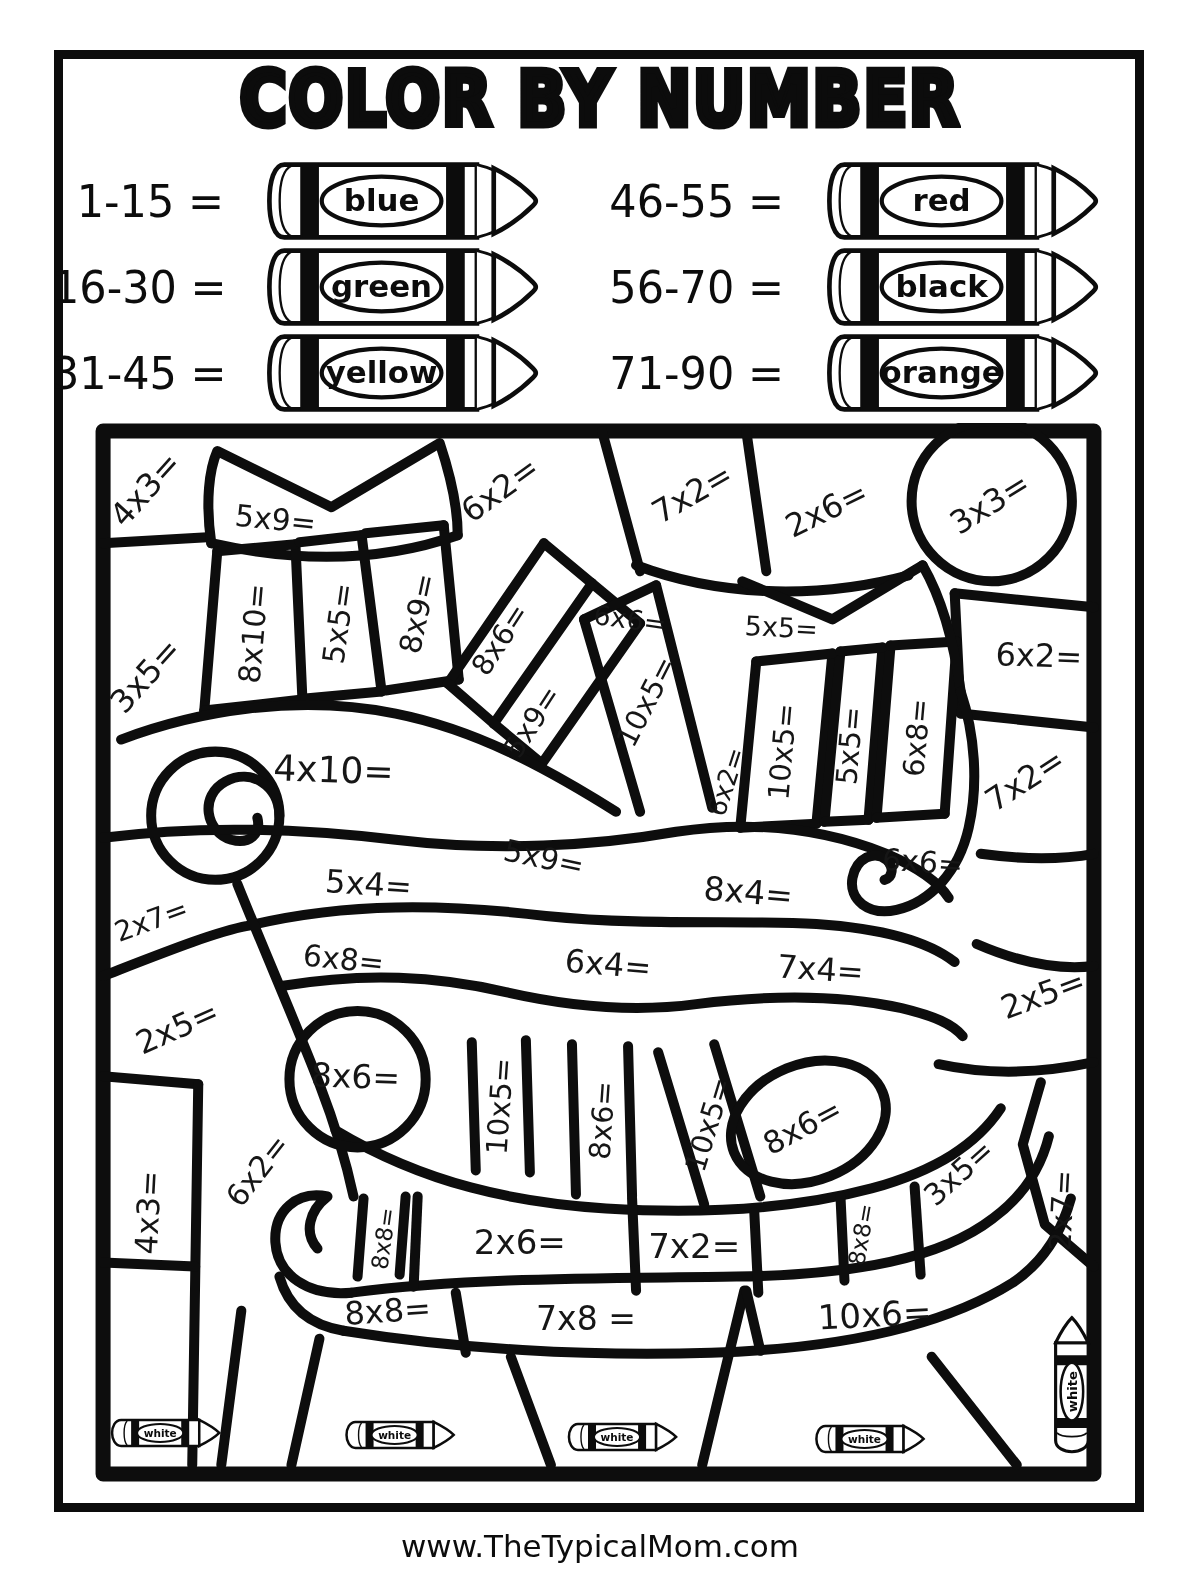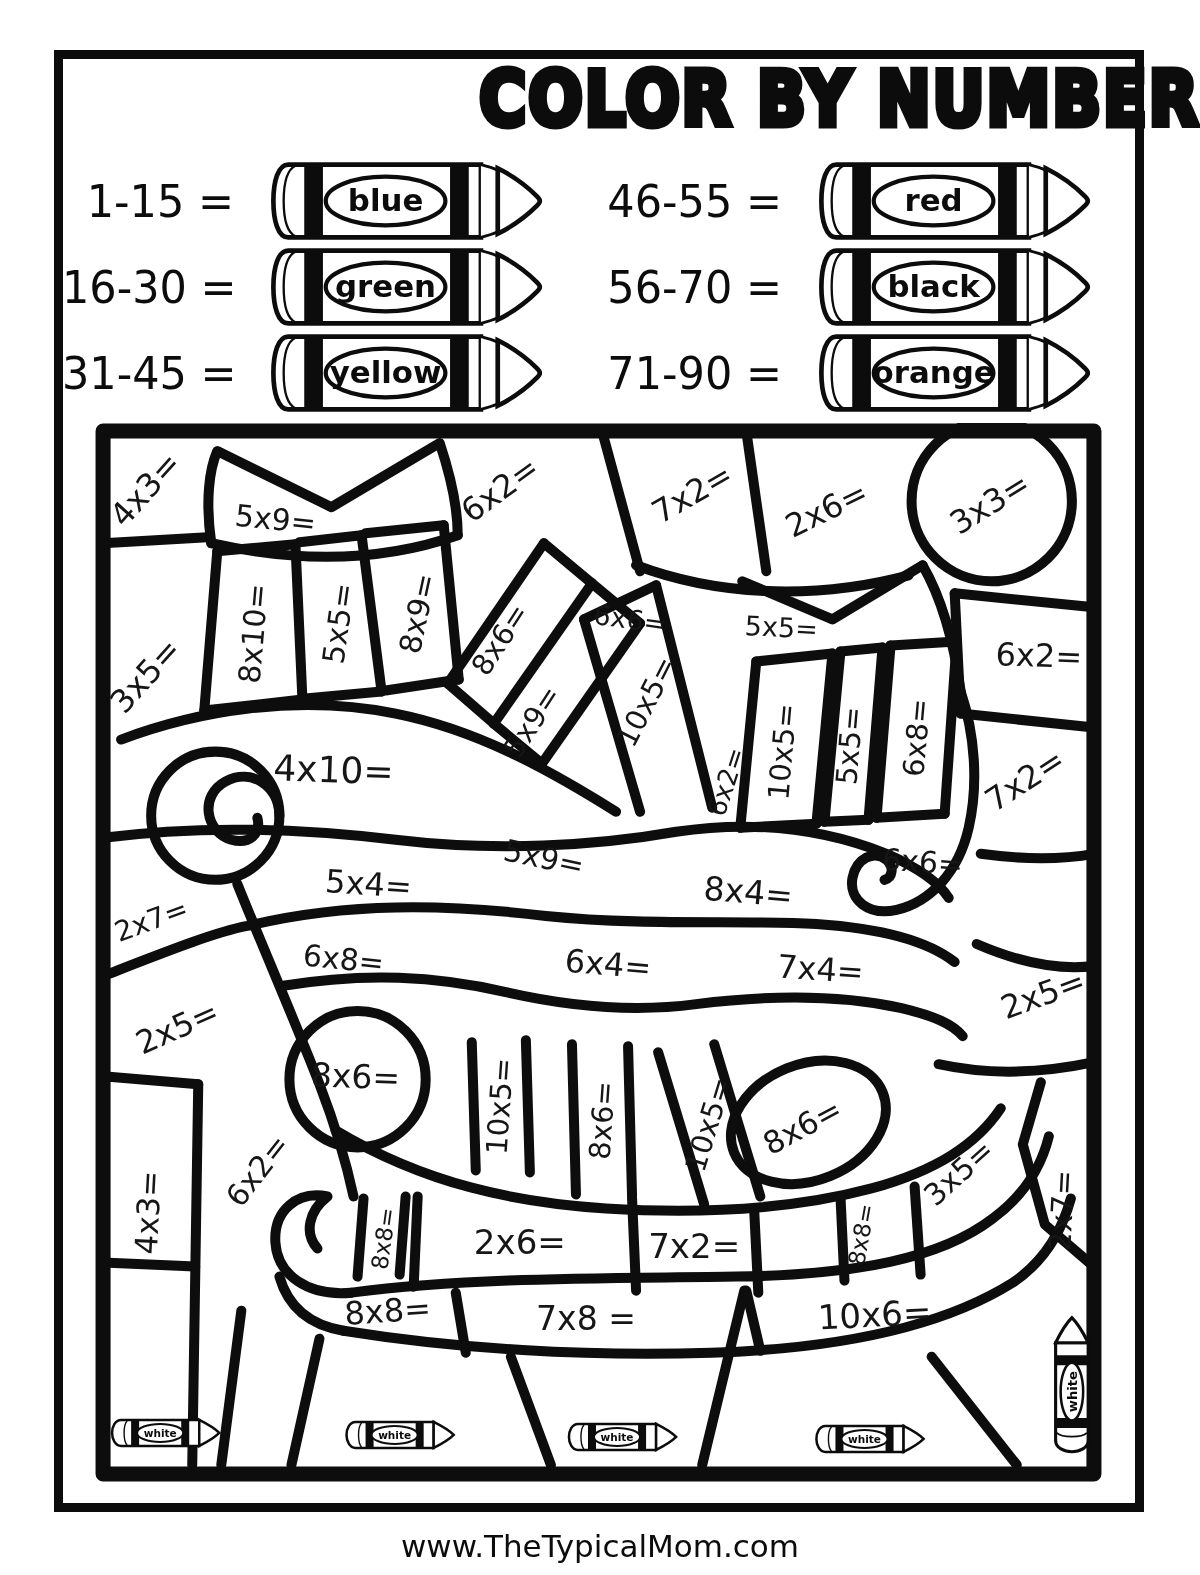--- a/index.html
+++ b/index.html
@@ -1,26 +1,26 @@
 <!DOCTYPE html>
 <html><head>
 <meta charset="utf-8">
 <style>
   html,body{margin:0;padding:0;background:#ffffff;}
   body{width:1200px;height:1575px;position:relative;overflow:hidden;
        font-family:"DejaVu Sans",sans-serif;color:#111;}
   .page-frame{position:absolute;left:54px;top:50px;width:1090px;height:1462px;
        border:9px solid #0c0c0c;box-sizing:border-box;background:#fff;}
-  .title{position:absolute;left:0;top:62px;width:100%;text-align:right;}
+  .title{position:absolute;left:0;top:62px;width:100%;text-align:center;}
   .title span{display:inline-block;font-size:64px;font-weight:bold;
        letter-spacing:2px;color:#0c0c0c;-webkit-text-stroke:6px #0c0c0c;
        transform:scaleY(1.18);white-space:nowrap;}
-  .legend{position:absolute;left:62px;top:158px;display:grid;
+  .legend{position:absolute;left:52px;top:158px;display:grid;
        grid-template-columns:180px 308px 208px 308px;grid-auto-rows:86px;
-       column-gap:16px;align-items:center;}
+       column-gap:22px;align-items:center;}
   .legend .range{font-size:43px;color:#0c0c0c;text-align:right;padding-right:8px;
        white-space:nowrap;transform:scaleY(1.05);}
   .legend svg.crayon{width:300px;height:86px;display:block;}
   .crayon-label{font-size:33px;font-weight:bold;fill:#0c0c0c;text-anchor:middle;}
   .puzzle{position:absolute;left:95px;top:423px;width:1007px;height:1059px;}
   .puzzle svg{width:100%;height:100%;display:block;}
   .structure{stroke:#0d0d0d;fill:none;stroke-width:10;stroke-linecap:round;stroke-linejoin:round;}
   .cells text{font-family:"DejaVu Sans",sans-serif;fill:#161616;}
   .footer{position:absolute;left:0;top:1528px;width:100%;text-align:center;
        font-size:31px;color:#0c0c0c;}

